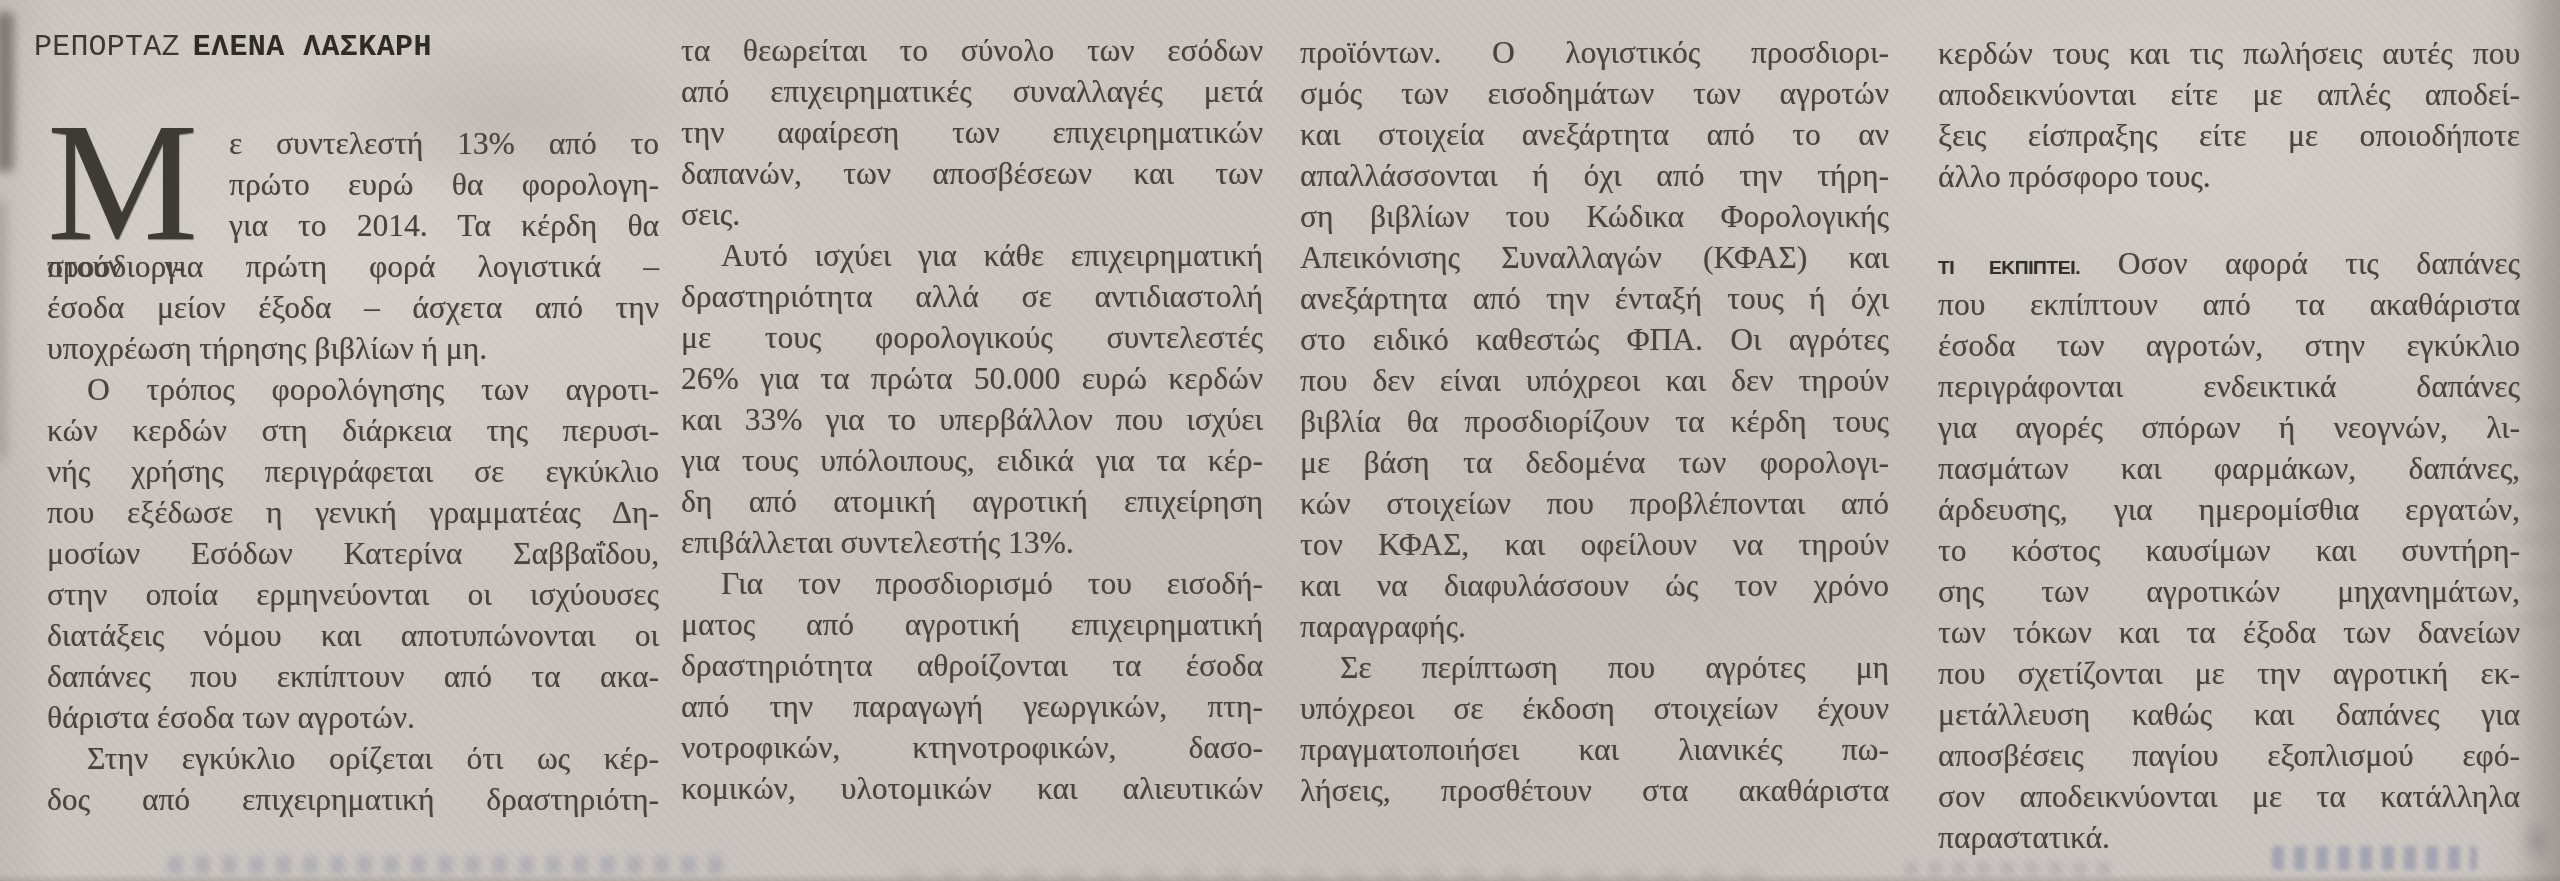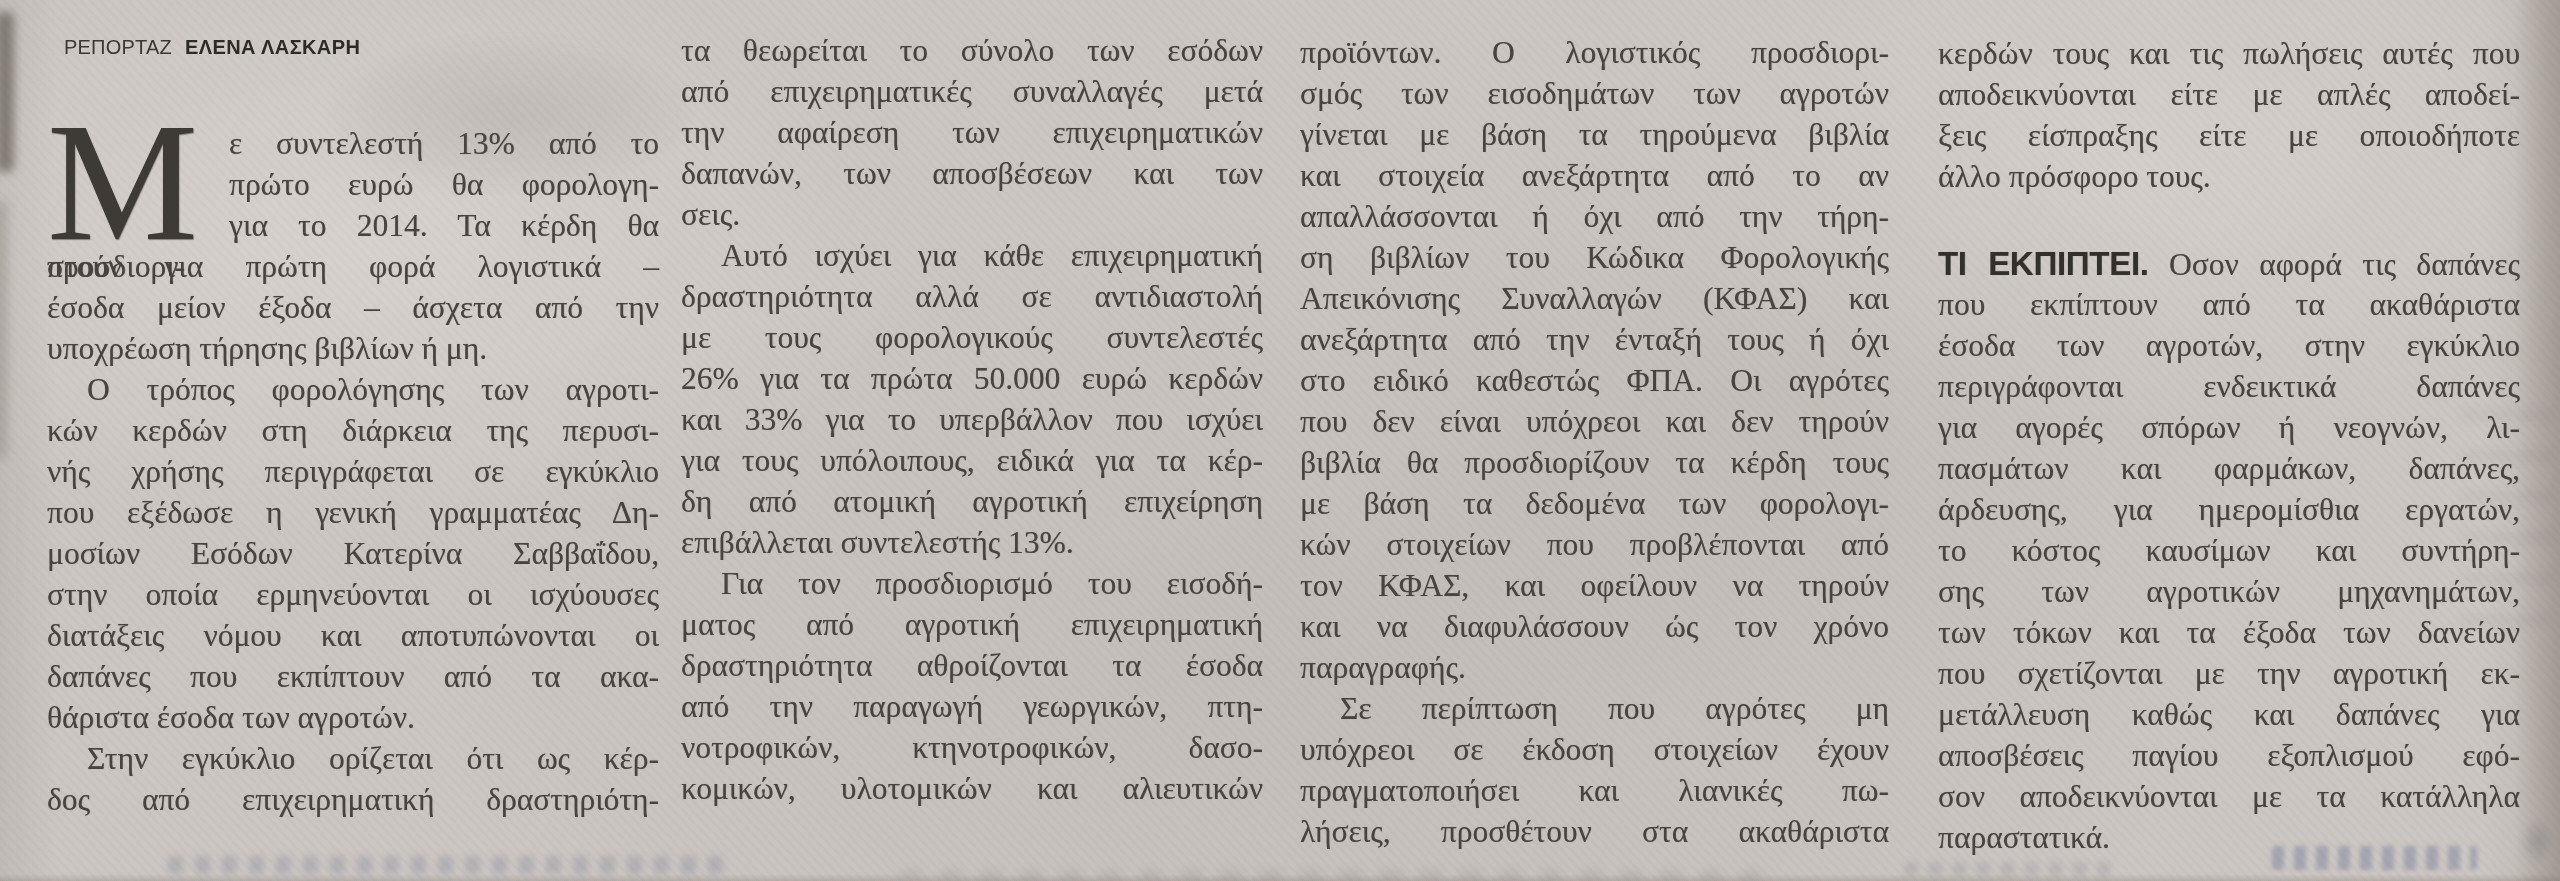--- a/index.html
+++ b/index.html
@@ -11,34 +11,34 @@
       radial-gradient(ellipse 1300px 650px at 52% 75%, rgba(118,108,99,.10), transparent 70%),
       radial-gradient(ellipse 850px 420px at 84% 18%, rgba(255,252,248,.16), transparent 65%),
       radial-gradient(ellipse 700px 500px at 70% 45%, rgba(125,115,105,.07), transparent 70%),
       repeating-linear-gradient(47deg, rgba(112,102,95,.028) 0 3px, rgba(255,255,255,.018) 3px 7px),
       linear-gradient(90deg, rgba(96,88,80,.10) 0, rgba(96,88,80,0) 2.2%, rgba(96,88,80,0) 97%, rgba(96,88,80,.16) 100%);
     font-family:"Liberation Serif","DejaVu Serif",serif;
     color:#48433e;
   }
   .page{position:absolute;inset:0;}
   
-  .kicker{position:absolute;left:64px;top:30px;font-family:Liberation Sans, sans-serif;
-    font-size:20px;line-height:34px;color:#3b3733;letter-spacing:.2px;white-space:nowrap;}
+  .kicker{position:absolute;left:34px;top:30px;font-family:Liberation Mono, monospace;
+    font-size:30px;line-height:34px;color:#3b3733;letter-spacing:.2px;white-space:nowrap;}
   .kicker .author{font-weight:700;margin-left:13px;color:#2e2a26;letter-spacing:.4px;}
   
   .col{position:absolute;top:31px;}
   .col1{left:47px;width:612px;top:123px;}
   .col2{left:681px;width:582px;top:30px;}
   .col3{left:1300px;width:589px;top:32px;}
   .col4{left:1938px;width:582px;top:33px;}
   .line{height:41px;line-height:41px;font-size:31.5px;white-space:normal;
     text-shadow:0.3px 0.4px 0.7px rgba(62,56,50,.45);}
   .line.j{text-align:justify;text-align-last:justify;}
   .line.ind{text-indent:40px;}
-  .lead{font-family:"Liberation Sans","DejaVu Sans",sans-serif;font-weight:700;font-size:33px;
+  .lead{font-family:"Liberation Sans","DejaVu Sans",sans-serif;font-weight:700;font-size:19px;
     letter-spacing:-0.3px;color:#33302c;}
   
   .dropcap{float:left;width:168px;height:123px;margin-right:14px;position:relative;}
   .dropcap span{position:absolute;left:0;top:-26px;font-size:170px;line-height:1;color:#3e3a35;
     text-shadow:0.5px 0.8px 1px rgba(55,50,45,.5);}
   
   .art{position:absolute;pointer-events:none;}
   .smudge-kicker{left:330px;top:36px;width:360px;height:160px;border-radius:50%;
     background:radial-gradient(ellipse at center, rgba(95,88,82,.30), rgba(95,88,82,.10) 55%, transparent 75%);
     filter:blur(7px);opacity:.45;}
@@ -117,21 +117,20 @@
         <div class="line j ind">Για τον προσδιορισμό του εισοδή-</div>
         <div class="line j">ματος από αγροτική επιχειρηματική</div>
         <div class="line j">δραστηριότητα αθροίζονται τα έσοδα</div>
         <div class="line j">από την παραγωγή γεωργικών, πτη-</div>
         <div class="line j">νοτροφικών, κτηνοτροφικών, δασο-</div>
         <div class="line j">κομικών, υλοτομικών και αλιευτικών</div>
       </div>
       <div class="col col3">
         <div class="line j">προϊόντων. Ο λογιστικός προσδιορι-</div>
         <div class="line j">σμός των εισοδημάτων των αγροτών</div>
-        <div class="line j">γίνεται με βάση τα τηρούμενα βιβλία</div>
         <div class="line j">και στοιχεία ανεξάρτητα από το αν</div>
         <div class="line j">απαλλάσσονται ή όχι από την τήρη-</div>
         <div class="line j">ση βιβλίων του Κώδικα Φορολογικής</div>
         <div class="line j">Απεικόνισης Συναλλαγών (ΚΦΑΣ) και</div>
         <div class="line j">ανεξάρτητα από την ένταξή τους ή όχι</div>
         <div class="line j">στο ειδικό καθεστώς ΦΠΑ. Οι αγρότες</div>
         <div class="line j">που δεν είναι υπόχρεοι και δεν τηρούν</div>
         <div class="line j">βιβλία θα προσδιορίζουν τα κέρδη τους</div>
         <div class="line j">με βάση τα δεδομένα των φορολογι-</div>
         <div class="line j">κών στοιχείων που προβλέπονται από</div>

